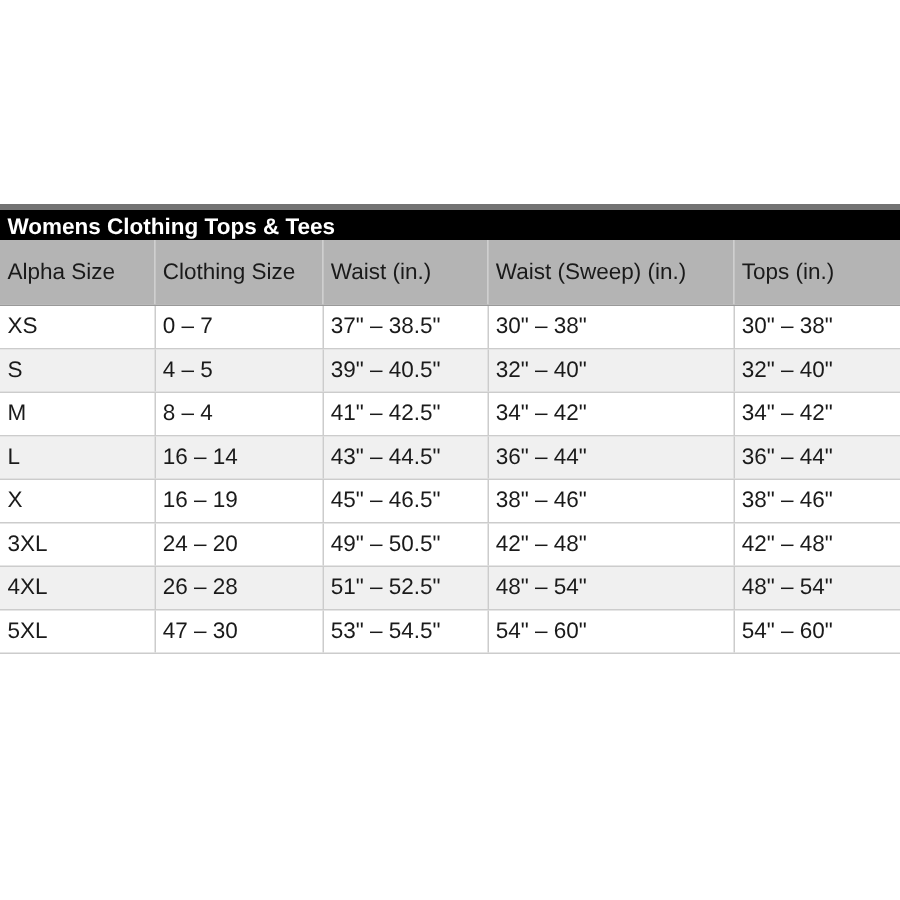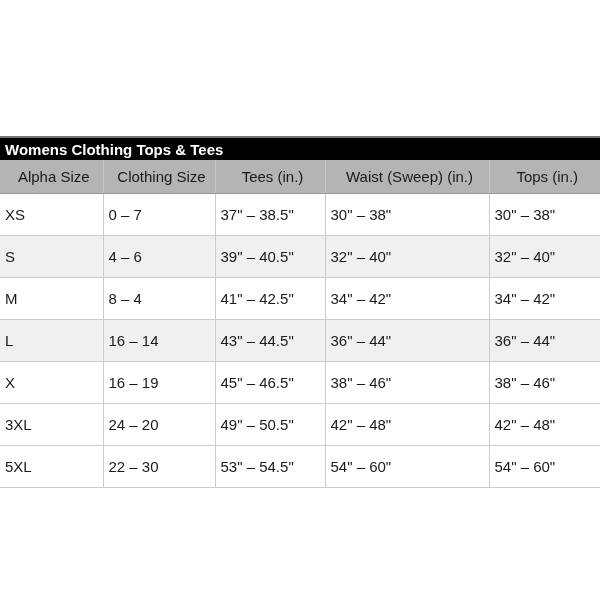--- a/index.html
+++ b/index.html
@@ -23,49 +23,49 @@
     width: 600px;
   }
   .title-bar {
     background: var(--title-bar-bg, #000000);
     color: var(--title-text, #ffffff);
     height: 24px;
     line-height: 24px;
     font-size: 15px;
     font-weight: bold;
     padding-left: 5px;
-    border-top: 2px solid #737373;
+    border-top: 4px solid #737373;
   }
   table {
     width: 600px;
     border-collapse: collapse;
     table-layout: fixed;
     font-size: 15px;
     color: var(--text-color, #1a1a1a);
   }
   col.c1 { width: 103px; }
   col.c2 { width: 112px; }
   col.c3 { width: 110px; }
   col.c4 { width: 164px; }
   col.c5 { width: 111px; }
   thead th {
     background: var(--header-bg, #b4b4b4);
     font-weight: normal;
-    text-align: center;
-    height: 33px;
+    text-align: left;
+    height: 43px;
     padding-left: 5px;
     border-bottom: 1px solid var(--header-border, #999999);
     border-left: 1px solid #c6c6c6;
     white-space: nowrap;
     overflow: hidden;
   }
   thead th:first-child { border-left: none; }
   tbody td {
     background: var(--row-bg, #ffffff);
-    height: 42px;
+    height: 29px;
     padding-left: 5px;
     border-bottom: 1px solid var(--grid-border, #cccccc);
     border-left: 1px solid var(--grid-border, #cccccc);
     white-space: nowrap;
     overflow: hidden;
   }
   tbody td:first-child { border-left: none; }
   tbody tr.stripe td { background: var(--stripe-bg, #f0f0f0); }
 </style>
 </head>
@@ -81,36 +81,36 @@
         <col class="c1">
           <col class="c2">
           <col class="c3">
           <col class="c4">
           <col class="c5">
       </colgroup>
       <thead>
         <tr id="header-row">
             <th>Alpha Size</th>
             <th>Clothing Size</th>
-            <th>Tees (in.)</th>
+            <th>Waist (in.)</th>
             <th>Waist (Sweep) (in.)</th>
             <th>Tops (in.)</th>
           </tr>
       </thead>
       <tbody id="table-body">
           <tr>
             <td>XS</td>
             <td>0 – 7</td>
             <td>37" – 38.5"</td>
             <td>30" – 38"</td>
             <td>30" – 38"</td>
           </tr>
           <tr class="stripe">
             <td>S</td>
-            <td>4 – 6</td>
+            <td>4 – 5</td>
             <td>39" – 40.5"</td>
             <td>32" – 40"</td>
             <td>32" – 40"</td>
           </tr>
           <tr>
             <td>M</td>
             <td>8 – 4</td>
             <td>41" – 42.5"</td>
             <td>34" – 42"</td>
             <td>34" – 42"</td>
@@ -129,23 +129,30 @@
             <td>38" – 46"</td>
             <td>38" – 46"</td>
           </tr>
           <tr>
             <td>3XL</td>
             <td>24 – 20</td>
             <td>49" – 50.5"</td>
             <td>42" – 48"</td>
             <td>42" – 48"</td>
           </tr>
+          <tr class="stripe">
+            <td>4XL</td>
+            <td>26 – 28</td>
+            <td>51" – 52.5"</td>
+            <td>48" – 54"</td>
+            <td>48" – 54"</td>
+          </tr>
           <tr>
             <td>5XL</td>
-            <td>22 – 30</td>
+            <td>47 – 30</td>
             <td>53" – 54.5"</td>
             <td>54" – 60"</td>
             <td>54" – 60"</td>
           </tr>
         </tbody>
     </table>
   </div>
 </div>
 
 </body></html>

